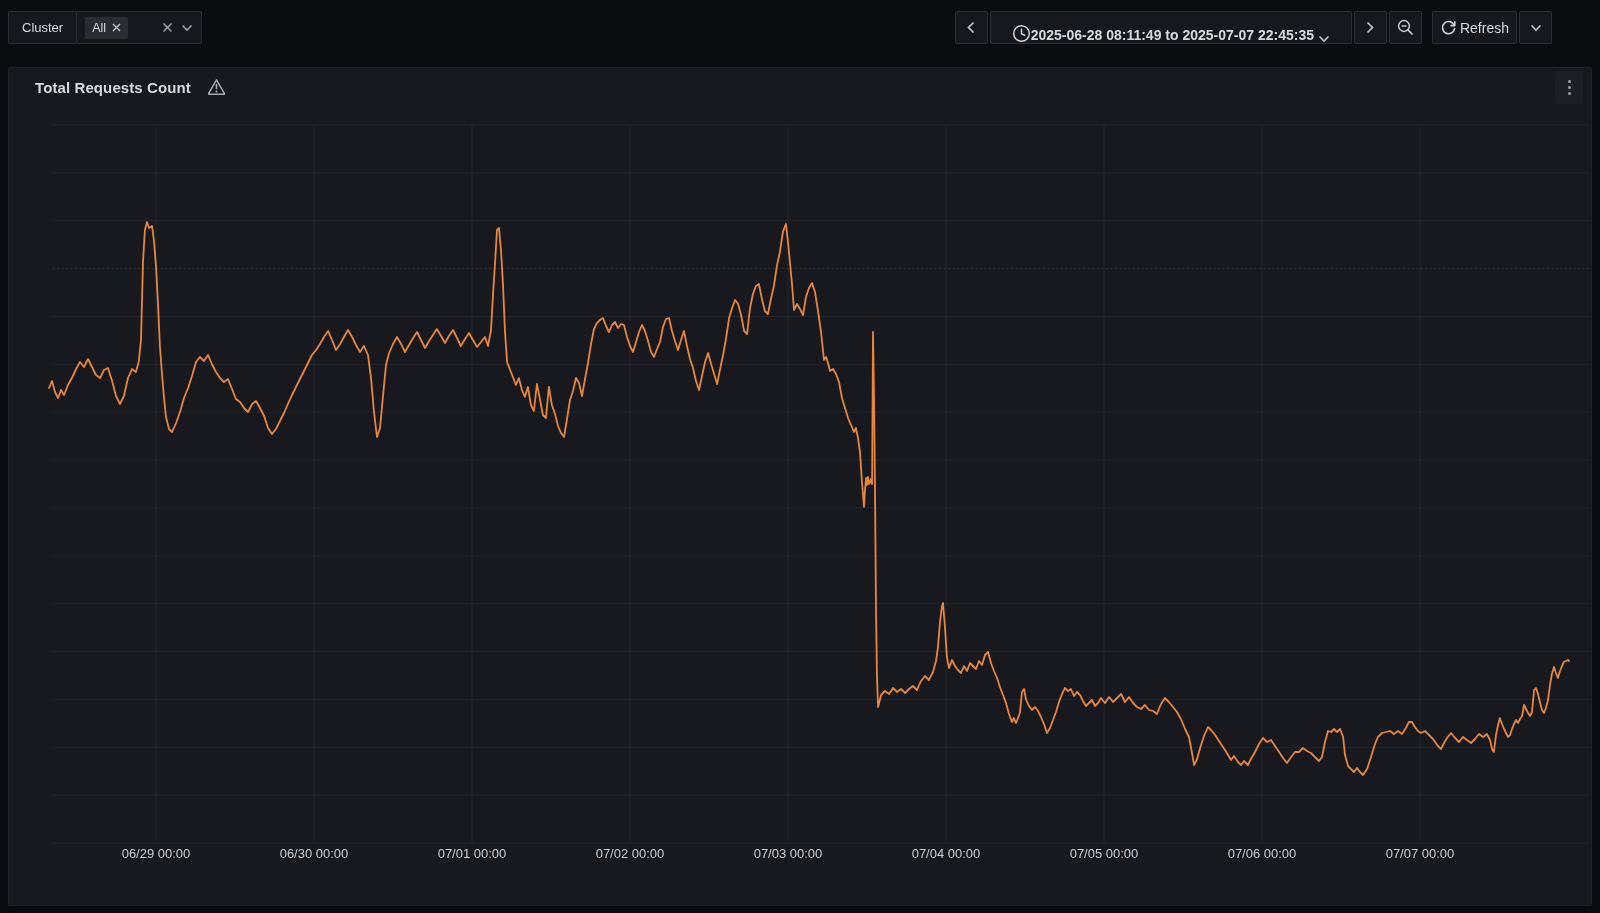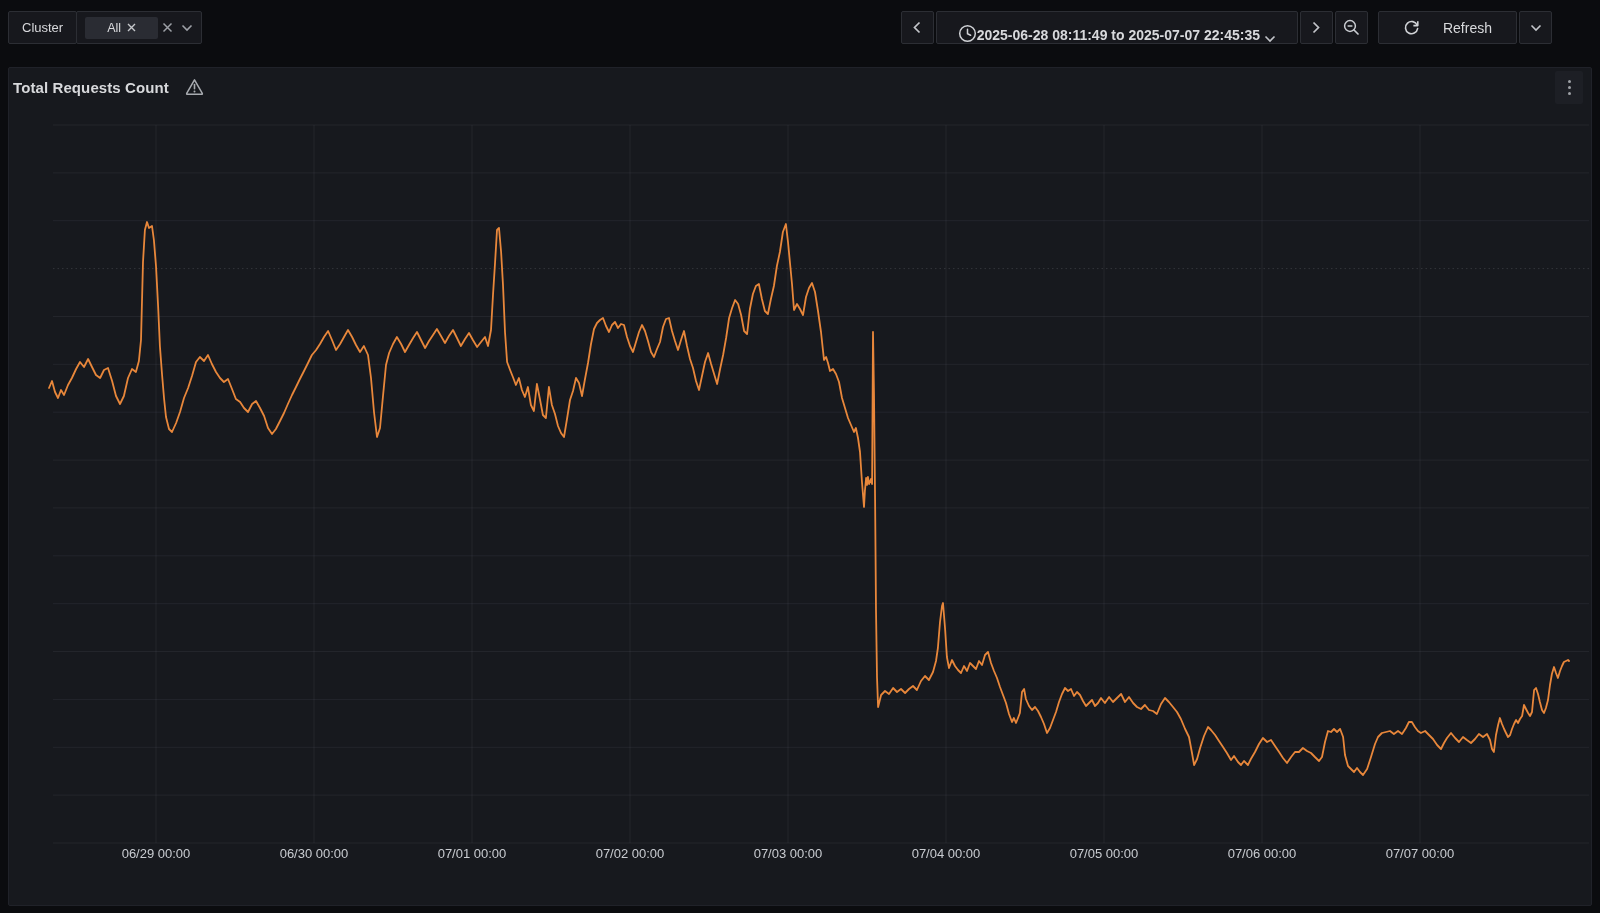--- a/index.html
+++ b/index.html
@@ -11,34 +11,34 @@
   }
   *{box-sizing:border-box;margin:0;padding:0;}
   html,body{width:1600px;height:913px;overflow:hidden;}
   body{background:var(--page-bg);font-family:"Liberation Sans","DejaVu Sans",sans-serif;color:var(--text-bright);position:relative;}
   
   .topbar{position:absolute;left:0;top:0;width:1600px;height:67px;}
   .ctl{display:flex;align-items:center;background:var(--ctl-bg);border:1px solid var(--ctl-border);border-radius:2px;height:33px;color:var(--text-bright);cursor:pointer;}
   .filter-group{position:absolute;left:8px;top:11px;display:flex;}
   .label-box{padding:0 13px;font-size:13px;font-weight:500;cursor:default;}
   .value-box{margin-left:-1px;width:126px;padding:0 8px;display:flex;align-items:center;}
-  .chip{display:flex;align-items:center;gap:6px;background:var(--chip-bg);border-radius:2px;height:22px;padding:0 22px;font-size:12.5px;font-weight:500;}
+  .chip{display:flex;align-items:center;gap:6px;background:var(--chip-bg);border-radius:2px;height:22px;padding:0 7px;font-size:12.5px;font-weight:500;}
   .chip svg{display:block;}
   .value-box .tail{margin-left:auto;display:flex;align-items:center;gap:8px;}
   .right-group{position:absolute;right:48px;top:11px;display:flex;align-items:center;}
   .right-group .ctl{margin-left:2px;justify-content:center;}
   .sq{width:33px;}
   .time-btn{padding:0 21px;gap:0;font-size:14px;font-weight:600;white-space:nowrap;align-items:flex-end;}
   .time-btn .caret{margin-left:4px;}
   .gap{width:8px;}
-  .refresh-btn{padding:0 24px;gap:23px;font-size:14px;font-weight:500;}
+  .refresh-btn{padding:0 7px;gap:3px;font-size:14px;font-weight:500;}
   .icon{display:block;}
   
   .panel{position:absolute;left:8px;top:67px;width:1584px;height:839px;background:var(--panel-bg);border:1px solid var(--panel-border);border-radius:2px;}
-  .panel-header{position:absolute;left:0;top:0;width:100%;height:38px;display:flex;align-items:center;padding:0 10px 0 4px;}
+  .panel-header{position:absolute;left:0;top:0;width:100%;height:38px;display:flex;align-items:center;padding:0 10px 0 26px;}
   .panel-title{font-size:15px;font-weight:600;color:var(--text-bright);letter-spacing:.1px;}
   .panel-header .warn{margin-left:16px;display:flex;align-items:center;}
   .menu-btn{position:absolute;right:8px;top:3px;width:28px;height:33px;background:#1d1f25;border-radius:2px;display:flex;align-items:center;justify-content:center;cursor:pointer;}
   .kebab{display:flex;flex-direction:column;gap:3px;}
   .kebab i{width:3px;height:3px;border-radius:50%;background:#9ea1a6;display:block;}
   #chart{position:absolute;left:0;top:0;}
   #chart text{font-family:"Liberation Sans","DejaVu Sans",sans-serif;font-size:13px;fill:var(--axis-text);}
   #chart .grid{stroke:var(--grid);stroke-width:1;}
   #chart .grid.dashed{stroke:var(--grid-dashed);stroke-dasharray:1.5 3;}
   #chart .series{fill:none;stroke:var(--orange);stroke-width:1.8;stroke-linejoin:round;stroke-linecap:round;}

